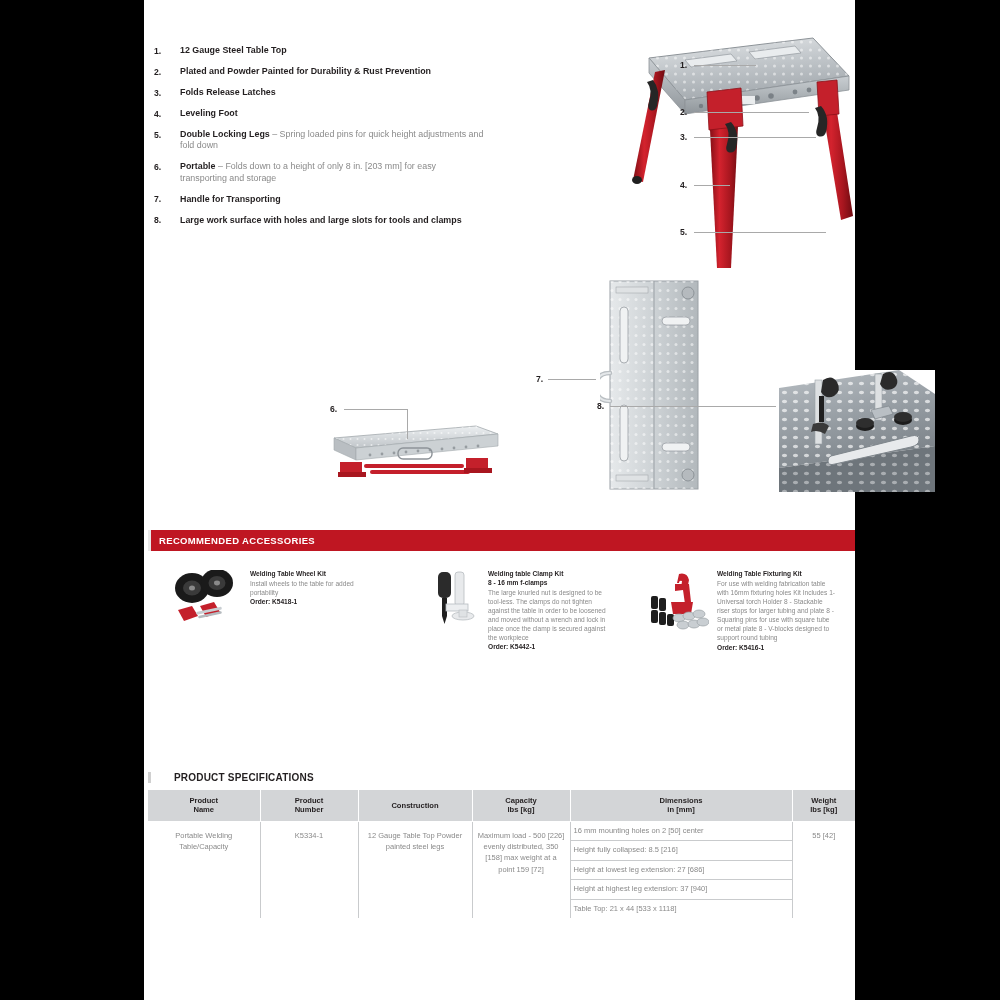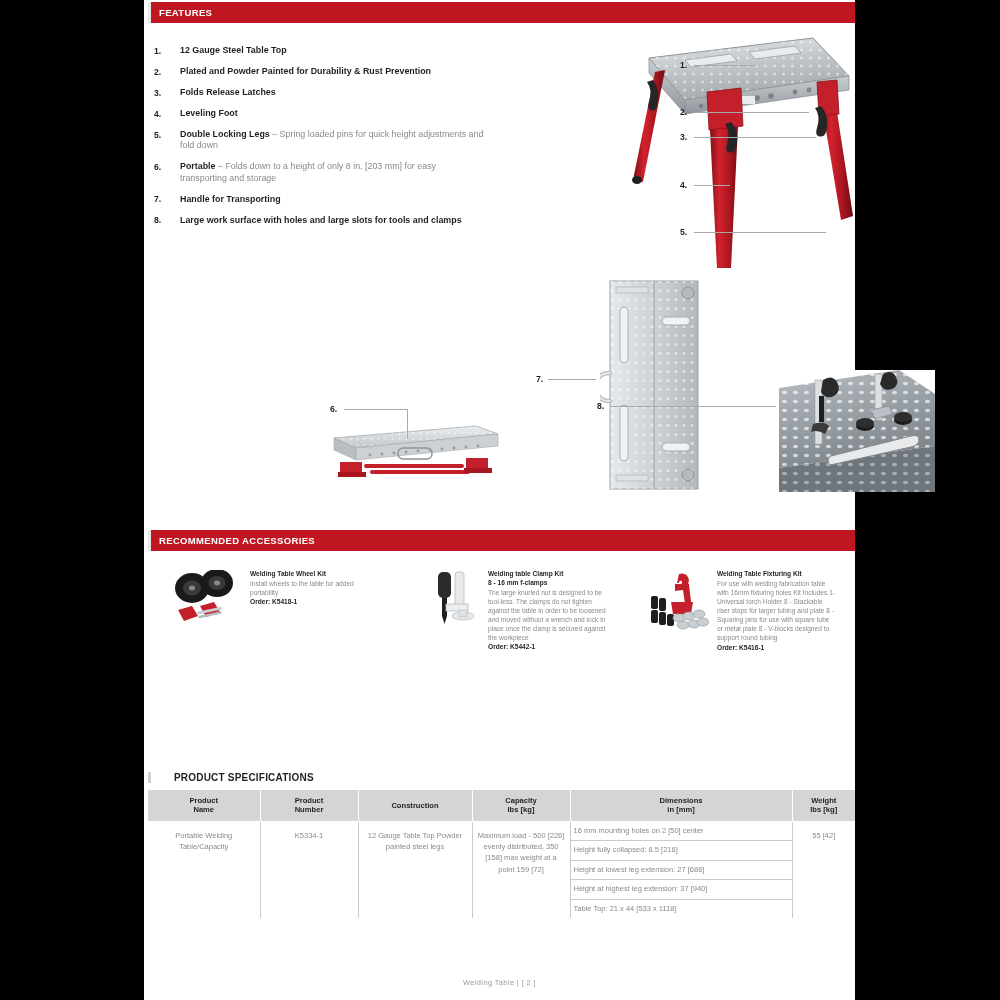--- a/index.html
+++ b/index.html
@@ -93,23 +93,20 @@
     position: absolute; left: 0; right: 0; top: 978px; text-align: center;
     font-size: 7.4px; color: #9a9a9a; letter-spacing: .4px;
   }
 </style>
 </head>
 <body>
 
 <div class="stage">
   <div class="page">
 
-    <div class="sec-bar features">
-      <span class="sec-label">FEATURES</span>
-    </div>
 
     <div class="features-list">
       <div class="feat-row">
         <span class="feat-num">1.</span>
         <span class="feat-txt"><b>12 Gauge Steel Table Top</b><span></span></span>
       </div>
       <div class="feat-row">
         <span class="feat-num">2.</span>
         <span class="feat-txt"><b>Plated and Powder Painted for Durability &amp; Rust Prevention</b><span></span></span>
       </div>
@@ -452,18 +449,15 @@
                     <td>Table Top: 21 x 44 [533 x 1118]</td>
                   </tr>
             </tbody>
               </table>
           </td>
           <td>55 [42]</td>
         </tr>
       </tbody>
     </table>
 
-    <div class="footer">
-      <span>Welding Table  |   [ 2 ]</span>
-    </div>
 
   </div>
 </div>
 
 </body></html>

